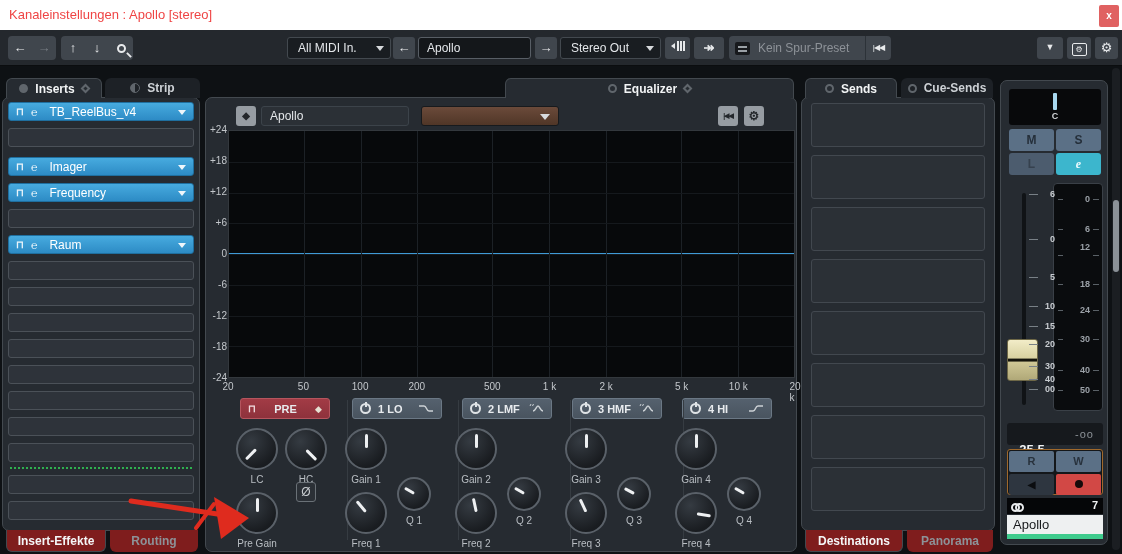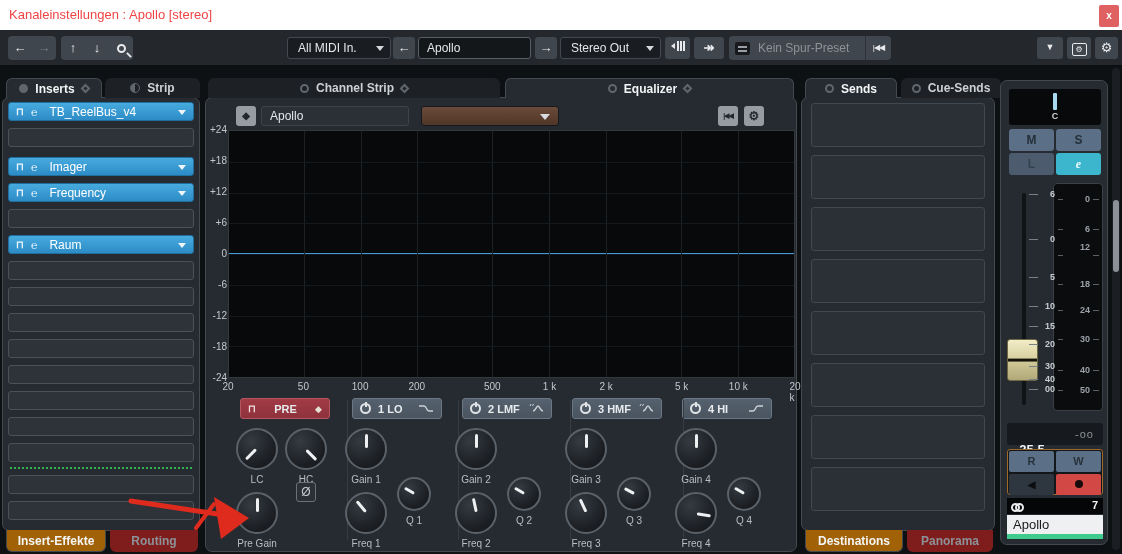--- a/index.html
+++ b/index.html
@@ -44,21 +44,21 @@
     display:flex; align-items:center; justify-content:center; gap:7px; cursor:pointer; }
   .tab.active { background:#262b31; border:1px solid #43494f; border-bottom:none; }
   .tab .tlabel { font-size:12px; font-weight:bold; color:#cdd1d5; }
   .tab.active .tlabel { color:#f2f4f5; }
   .tcirc { width:9px; height:9px; border-radius:50%; border:2px solid #60666c; }
   .tcirc.filled { background:#60666c; }
   .tdia { width:7px; height:7px; border:2px solid #60666c; transform:rotate(45deg); }
   .strip-ico { width:10px; height:10px; border-radius:50%; border:1px solid #60666c;
     background:linear-gradient(90deg,#60666c 50%,transparent 50%); }
   .btab { position:absolute; height:22px; border-radius:0 0 6px 6px; display:flex; align-items:center; justify-content:center; cursor:pointer; }
-  .btab.active { background:#a16207; border:1px solid #43494f; border-top:none; }
+  .btab.active { background:#7f1d1d; border:1px solid #43494f; border-top:none; }
   .btab { background:#7f1d1d; }
   .btab span { font-size:12px; font-weight:bold; color:#8d9298; }
   .btab.active span { color:#f4f6f7; }
 
   
   .slot { position:absolute; left:6px; width:186px; height:19px; border-radius:3px;
     background:#2e333a; border:1px solid #4b5158; }
   .slot.active { background:linear-gradient(#47abdf,#2d8bc5); border:1px solid #1f6f9f;
     display:flex; align-items:center; }
   .slot.active .byp { color:#eaf4fa; font-size:10px; margin-left:7px; font-weight:bold; }
@@ -241,25 +241,20 @@
     <div class="btab active" style="left:4px;top:452px;width:100px;">
         <span>Insert-Effekte</span>
       </div>
     <div class="btab" style="left:108px;top:452px;width:88px;">
         <span>Routing</span>
       </div>
   </div>
 
   <div class="abs" style="left:205px;top:78px;width:592px;height:474px;">
     <div class="pbody" style="left:0;top:19px;width:592px;height:455px;"></div>
-    <div class="tab" style="left:3px;width:292px;">
-      <span class="tcirc"></span>
-      <span class="tlabel">Channel Strip</span>
-      <span class="tdia"></span>
-    </div>
     <div class="tab active" style="left:300px;width:289px;">
       <span class="tcirc"></span>
       <span class="tlabel">Equalizer</span>
       <span class="tdia"></span>
     </div>
 
     <div class="eq-hbtn" style="left:31px;">◆</div>
     <div class="tfield" style="left:56px;top:28px;width:148px;height:20px;line-height:18px;background:#2b3036;border-color:#3c434a;">Apollo</div>
     <div class="abs" style="left:216px;top:28px;width:138px;height:20px;background:linear-gradient(#6b4a3a,#503627);border:1px solid #171a1d;border-radius:3px;">
       <span class="dd" style="position:absolute;right:8px;top:7px;width:0;height:0;border-left:5px solid transparent;border-right:5px solid transparent;border-top:6px solid #d8dbde;"></span>
@@ -444,21 +439,21 @@
         <div id="phase-btn" style="position: absolute; left: 91px; top: 404px;">Ø</div>
       </div>
   </div>
 
   <div class="abs" style="left:801px;top:78px;width:194px;height:474px;">
     <div class="pbody" style="left:0;top:19px;width:194px;height:434px;"></div>
     <div class="tab active" style="left:4px;width:92px;">
       <span class="tcirc"></span>
       <span class="tlabel">Sends</span>
     </div>
-    <div class="tab" style="left:100px;width:100px;">
+    <div class="tab" style="left:100px;width:92px;">
       <span class="tcirc"></span>
       <span class="tlabel">Cue-Sends</span>
     </div>
     <div class="abs" id="send-slot-list" style="left:0;top:0;width:194px;height:452px;">
         <div class="send-slot" style="top: 25px;"></div>
         <div class="send-slot" style="top: 77px;"></div>
         <div class="send-slot" style="top: 129px;"></div>
         <div class="send-slot" style="top: 181px;"></div>
         <div class="send-slot" style="top: 233px;"></div>
         <div class="send-slot" style="top: 285px;"></div>

